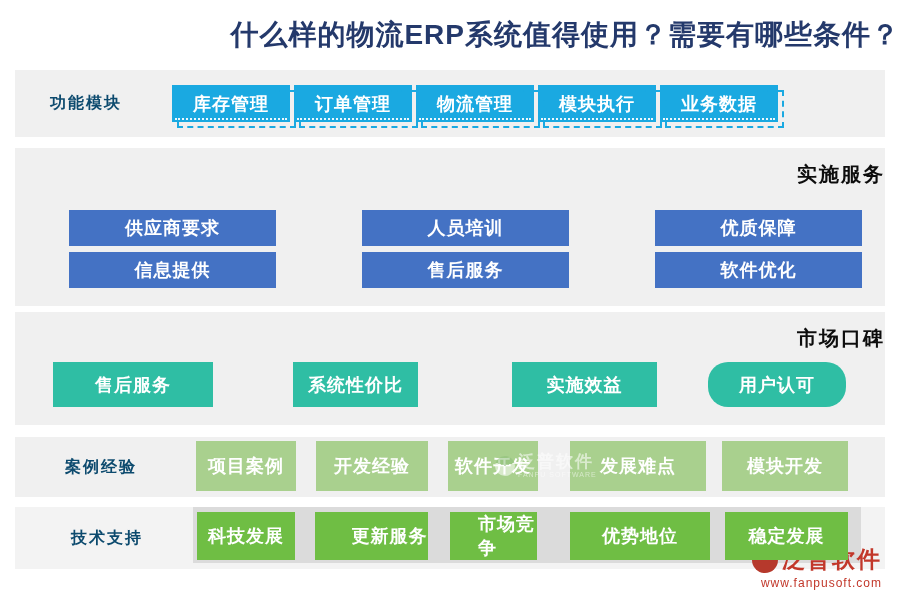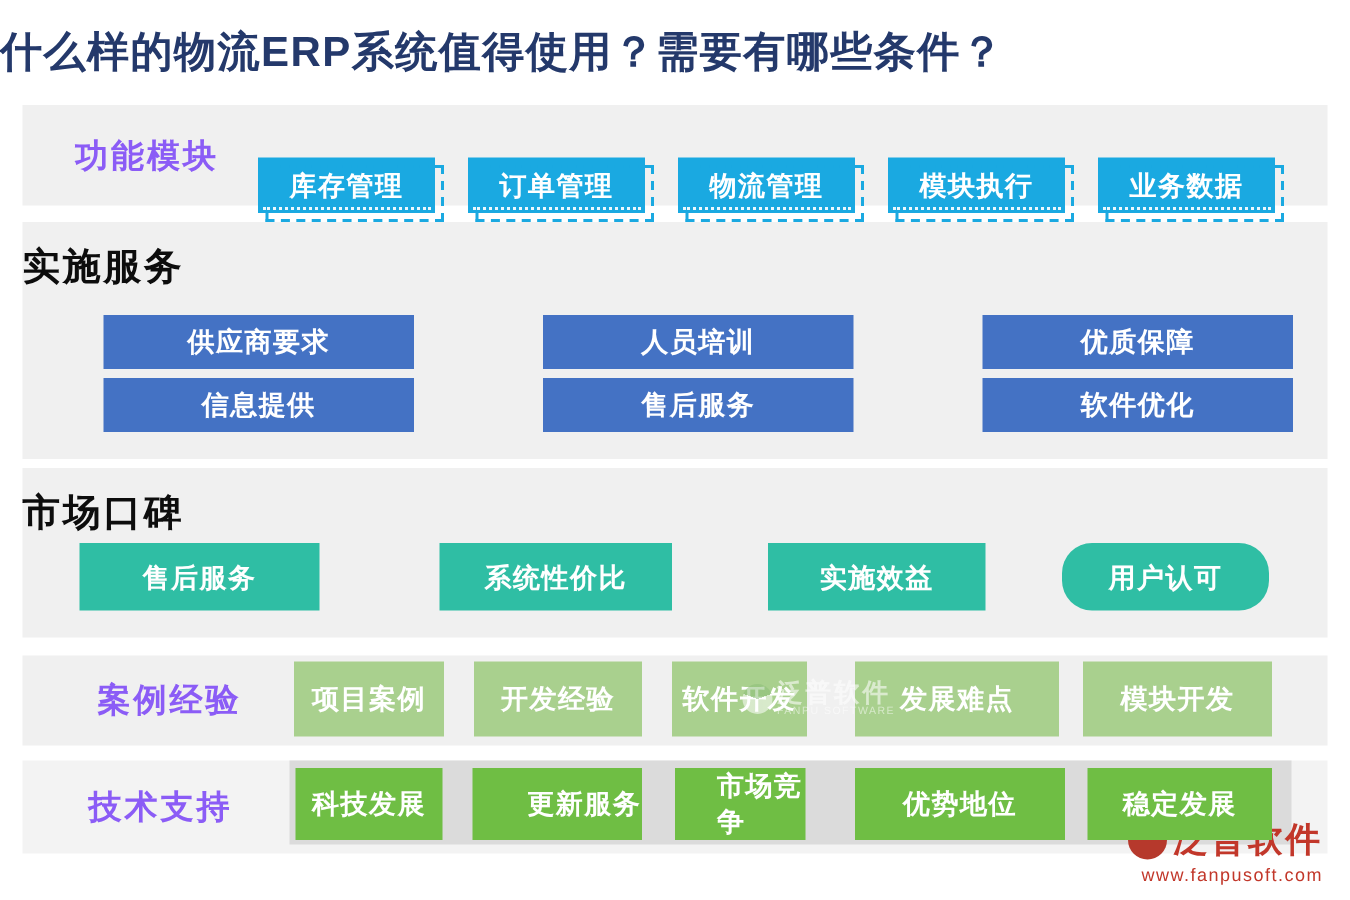--- a/index.html
+++ b/index.html
@@ -6,78 +6,78 @@
   body {
     width:900px; height:600px;
     background:#ffffff;
     font-family:"Liberation Sans","DejaVu Sans",sans-serif;
     overflow:hidden;
   }
   .page { position:relative; width:900px; height:600px; }
 
   .title {
     position:absolute; top:16px; left:0; right:0;
-    margin:0; text-align:left;
+    margin:0; text-align:right;
     font-size:28px; font-weight:bold;
     color:var(--title,#24396B);
     letter-spacing:1px;
   }
 
   .band {
     position:absolute; left:15px; width:870px;
     background:var(--band,#F0F0F0);
   }
   .band1 { top:70px;  height:67px;  }
   .band2 { top:148px; height:158px; }
   .band3 { top:312px; height:113px; }
   .band4 { top:437px; height:60px;  }
   .band5 { top:507px; height:62px;  background:#F3F3F3; }
 
   .side-label {
     position:absolute; left:35px; top:0; bottom:0;
     display:flex; align-items:center;
-    font-size:22px; font-weight:bold; color:#8b5cf6;
+    font-size:16px; font-weight:bold; color:#0c4a6e;
     letter-spacing:2px;
     font-family:Liberation Serif, serif;
   }
   .band4 .side-label { left:50px; }
-  .band5 .side-label { left:44px; z-index:2; }
+  .band5 .side-label { left:56px; z-index:2; }
 
   .center-label {
-    text-align:left; font-size:25px; font-weight:bold;
+    text-align:right; font-size:20px; font-weight:bold;
     color:#0d0d0d; padding-top:13px; letter-spacing:2px;
   }
 
   .btn {
     display:flex; align-items:center; justify-content:center;
     color:#ffffff; font-weight:bold; font-size:18px;
     letter-spacing:1px; box-sizing:border-box; cursor:pointer;
   }
 
   
-  .row1 { position:absolute; left:157px; top:15px; display:flex; gap:22px;margin-top:20px; }
+  .row1 { position:absolute; left:157px; top:15px; display:flex; gap:4px; }
   .btn.cyan { width:118px; height:37px; background:var(--cyan,#1AA9E1); position:relative; }
   .btn.cyan::after {
     content:""; position:absolute; top:5px; left:5px; right:-6px; bottom:-6px;
     border:2px dashed var(--cyan,#1AA9E1); pointer-events:none;
   }
   .btn.cyan::before {
     content:""; position:absolute; left:3px; right:3px; bottom:2px;
     border-bottom:2px dotted rgba(255,255,255,.92); pointer-events:none;
   }
 
   
   .cols { position:absolute; left:38px; top:62px; display:flex; gap:86px;padding-left:16px; }
   .col  { display:flex; flex-direction:column; gap:6px; }
   .btn.blue { width:207px; height:36px; background:var(--blue,#4472C4); }
 
   
   .btn.teal { position:absolute; top:50px; height:45px; background:var(--teal,#2FBEA4); }
   .t1 { left:38px;  width:160px; }
-  .t2 { left:278px; width:155px; }
+  .t2 { left:278px; width:125px; }
   .t3 { left:497px; width:145px; }
   .t4 { left:693px; width:138px; top:45px;border-radius:20px; }
 
   
   .btn.lgreen { position:absolute; top:4px; height:50px; background:var(--light-green,#A9D08E); }
   .c1 { left:181px; width:100px; }
   .c2 { left:301px; width:112px; }
   .c3 { left:433px; width:90px;  }
   .c4 { left:555px; width:136px; }
   .c5 { left:707px; width:126px; }

